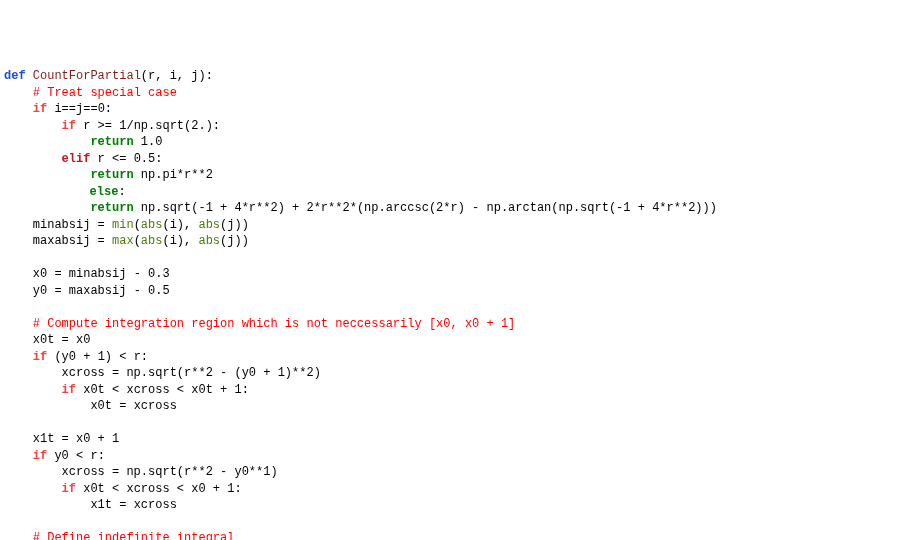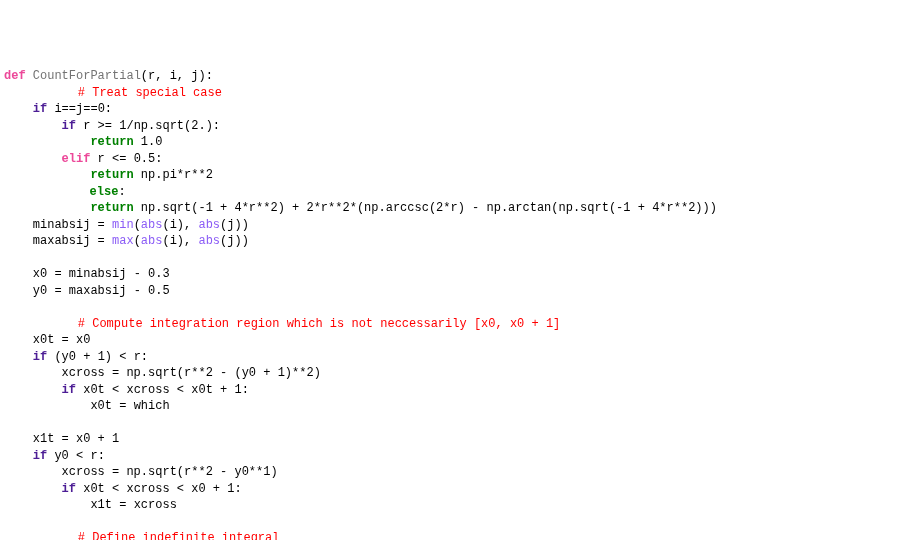--- a/index.html
+++ b/index.html
@@ -12,28 +12,28 @@
       font-size: 12px;
       line-height: 16.5px;
       background: #ffffff;
       color: #000000;
       white-space: pre;
       padding: 2px 4px;
     }
     .code-area {
       white-space: pre;
     }
-    .kw-def { color: #ec4899; font-weight: bold; }
-    .kw-if { color: #4c1d95; font-weight: bold; }
-    .kw-elif { color: #ec4899; font-weight: bold; }
+    .kw-def { color: #1d4ed8; font-weight: bold; }
+    .kw-if { color: #ef4444; font-weight: bold; }
+    .kw-elif { color: #b91c1c; font-weight: bold; }
     .kw-else { color: #008000; font-weight: bold; margin-left: 28px; }
     .kw-return { color: #008000; font-weight: bold; margin-top: 48px; }
-    .funcname { color: #737373; }
-    .builtin { color: #8b5cf6; }
-    .comment { color: #ff0000; margin-left: 45px; }
+    .funcname { color: #7f1d1d; }
+    .builtin { color: #4d7c0f; }
+    .comment { color: #ff0000; }
   </style>
 </head>
 <body>
 
 
 
 <div class="code-area"><span><span class="kw-def">def</span> <span class="funcname">CountForPartial</span><span>(r, i, j):</span></span>
     <span class="comment"># Treat special case</span>
     <span class="kw-if">if</span><span> i==j==0:</span>
         <span class="kw-if">if</span><span> r &gt;= 1/np.sqrt(2.):</span>
@@ -46,21 +46,21 @@
     <span>maxabsij = </span><span class="builtin">max</span><span>(</span><span class="builtin">abs</span><span>(i), </span><span class="builtin">abs</span><span>(j))</span>
 
     <span>x0 = minabsij - 0.3</span>
     <span>y0 = maxabsij - 0.5</span>
 
     <span class="comment"># Compute integration region which is not neccessarily [x0, x0 + 1]</span>
     <span>x0t = x0</span>
     <span class="kw-if">if</span><span> (y0 + 1) &lt; r:</span>
         <span>xcross = np.sqrt(r**2 - (y0 + 1)**2)</span>
         <span class="kw-if">if</span><span> x0t &lt; xcross &lt; x0t + 1:</span>
-            <span>x0t = which</span>
+            <span>x0t = xcross</span>
 
     <span>x1t = x0 + 1</span>
     <span class="kw-if">if</span><span> y0 &lt; r:</span>
         <span>xcross = np.sqrt(r**2 - y0**1)</span>
         <span class="kw-if">if</span><span> x0t &lt; xcross &lt; x0 + 1:</span>
             <span>x1t = xcross</span>
 
     <span class="comment"># Define indefinite integral</span>
      
         

